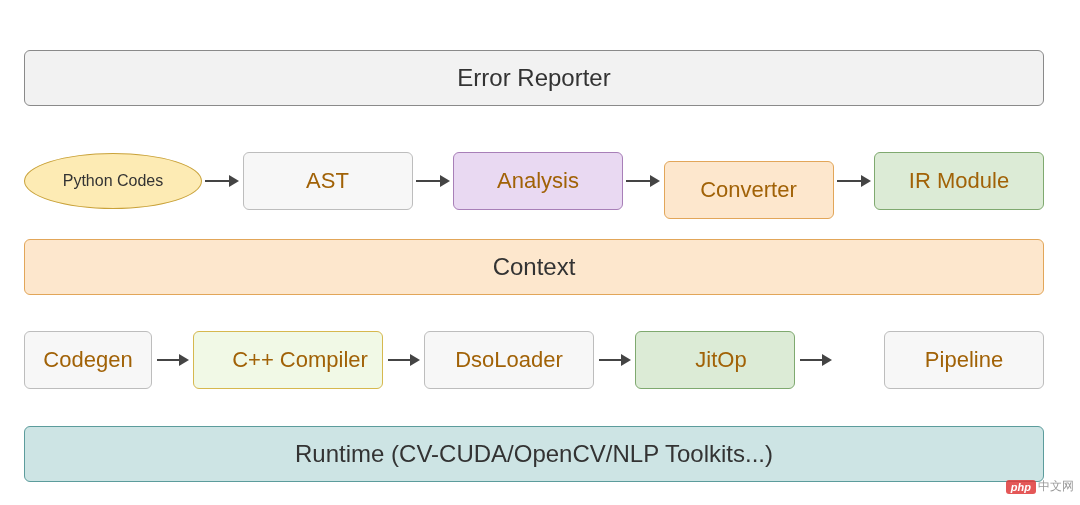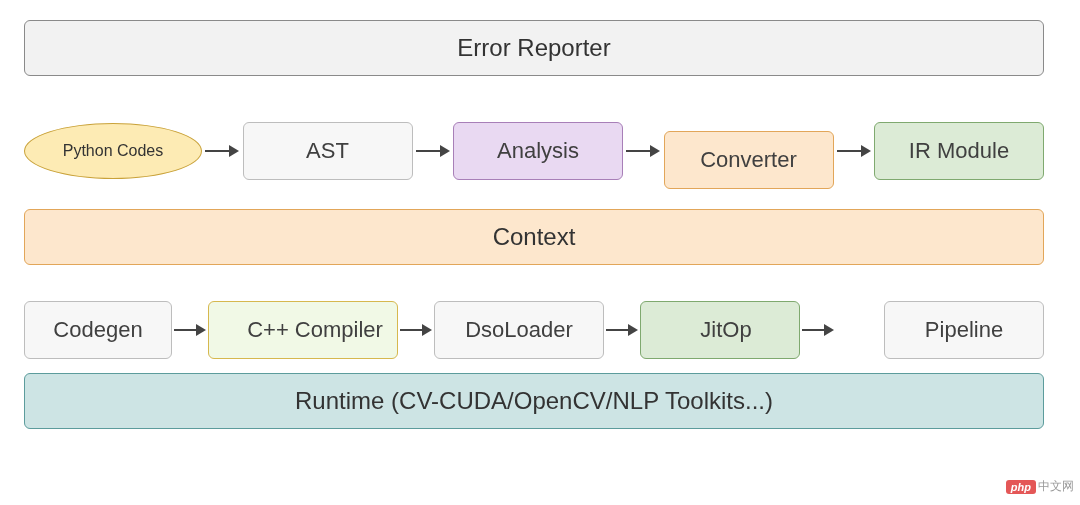--- a/index.html
+++ b/index.html
@@ -19,35 +19,36 @@
     width: 1020px;
   }
   .wide {
     width: 1020px;
     border-radius: 6px;
     display: flex;
     align-items: center;
     justify-content: center;
     font-size: 24px;
     color: #333;
+    margin-top: 30px;
   }
   .row {
     display: flex;
     align-items: center;
     justify-content: space-between;
     width: 1020px;
   }
   .box {
     height: 58px;
     border-radius: 6px;
     display: flex;
     align-items: center;
     justify-content: center;
     font-size: 22px;
-    color: #404040;
+    color: #a16207;
     background: #f7f7f7;
     border: 1.5px solid #bdbdbd;
   }
   .ellipse {
     width: 178px;
     height: 56px;
     border-radius: 50%;
     display: flex;
     align-items: center;
     justify-content: center;
@@ -140,21 +141,21 @@
       </svg>
     </div>
 
     <div class="box c-green" style="width:170px;">IR Module</div>
   </div>
 
   <div class="wide c-orange" style="height:56px; margin-top:20px;">Context</div>
 
   <div class="row" style="margin-top:36px;">
 
-    <div class="box" style="width:148px;">Codegen</div>
+    <div class="box" style="width:128px;">Codegen</div>
 
     <div class="arrow">
       <svg width="32" height="20" viewBox="0 0 32 20">
         <line x1="0" y1="10" x2="22" y2="10" stroke="#444" stroke-width="2"></line>
         <polygon points="22,4 32,10 22,16" fill="#444"></polygon>
       </svg>
     </div>
 
     <div class="box c-lime" style="width:190px;padding-left:24px;">C++ Compiler</div>
 
@@ -179,20 +180,20 @@
     <div class="arrow">
       <svg width="32" height="20" viewBox="0 0 32 20">
         <line x1="0" y1="10" x2="22" y2="10" stroke="#444" stroke-width="2"></line>
         <polygon points="22,4 32,10 22,16" fill="#444"></polygon>
       </svg>
     </div>
 
     <div class="box" style="width:160px;margin-left:48px;">Pipeline</div>
   </div>
 
-  <div class="wide c-teal" style="height:56px; margin-top:14px;">Runtime (CV-CUDA/OpenCV/NLP Toolkits...)</div>
+  <div class="wide c-teal" style="height:56px; margin-top:37px;">Runtime (CV-CUDA/OpenCV/NLP Toolkits...)</div>
 
 </div>
 
 <div class="watermark">
   <span class="badge">php</span>
   <span class="txt">中文网</span>
 </div>
 
 </body></html>

